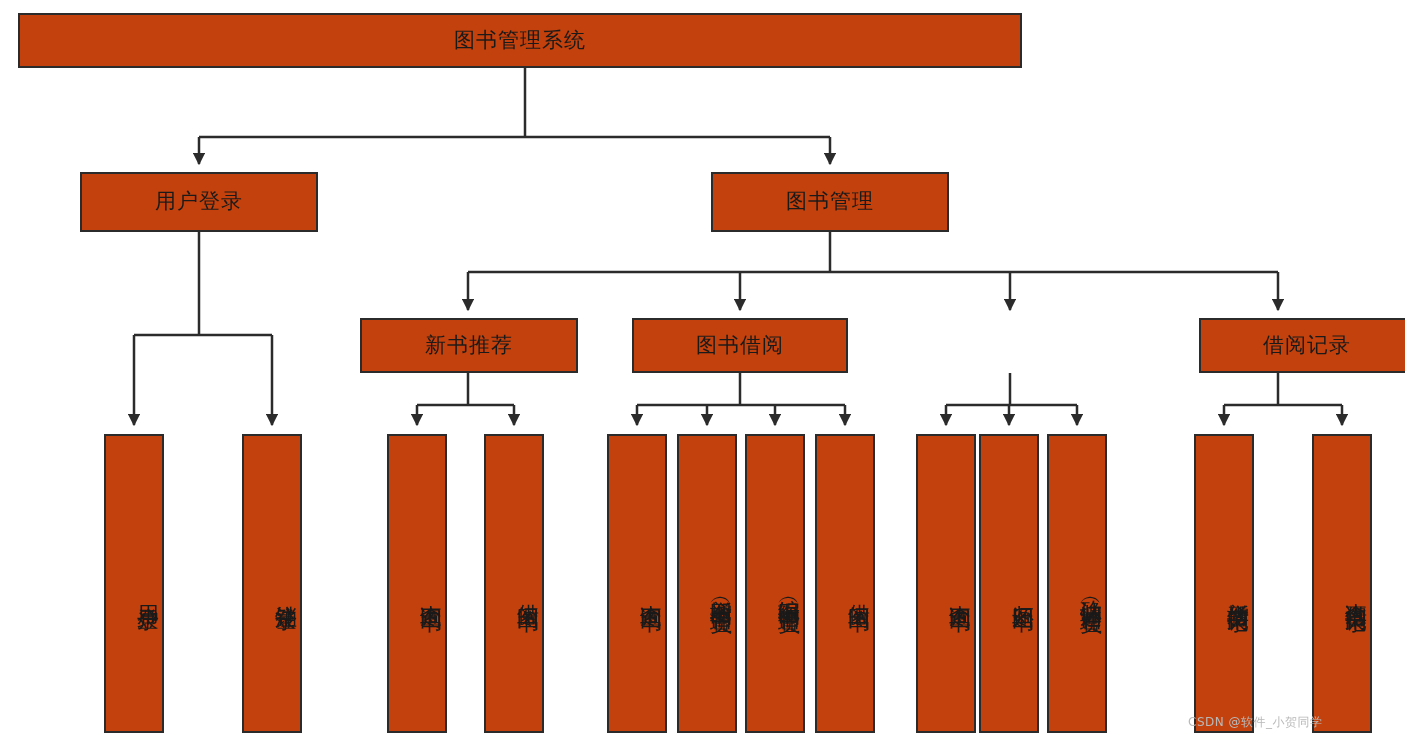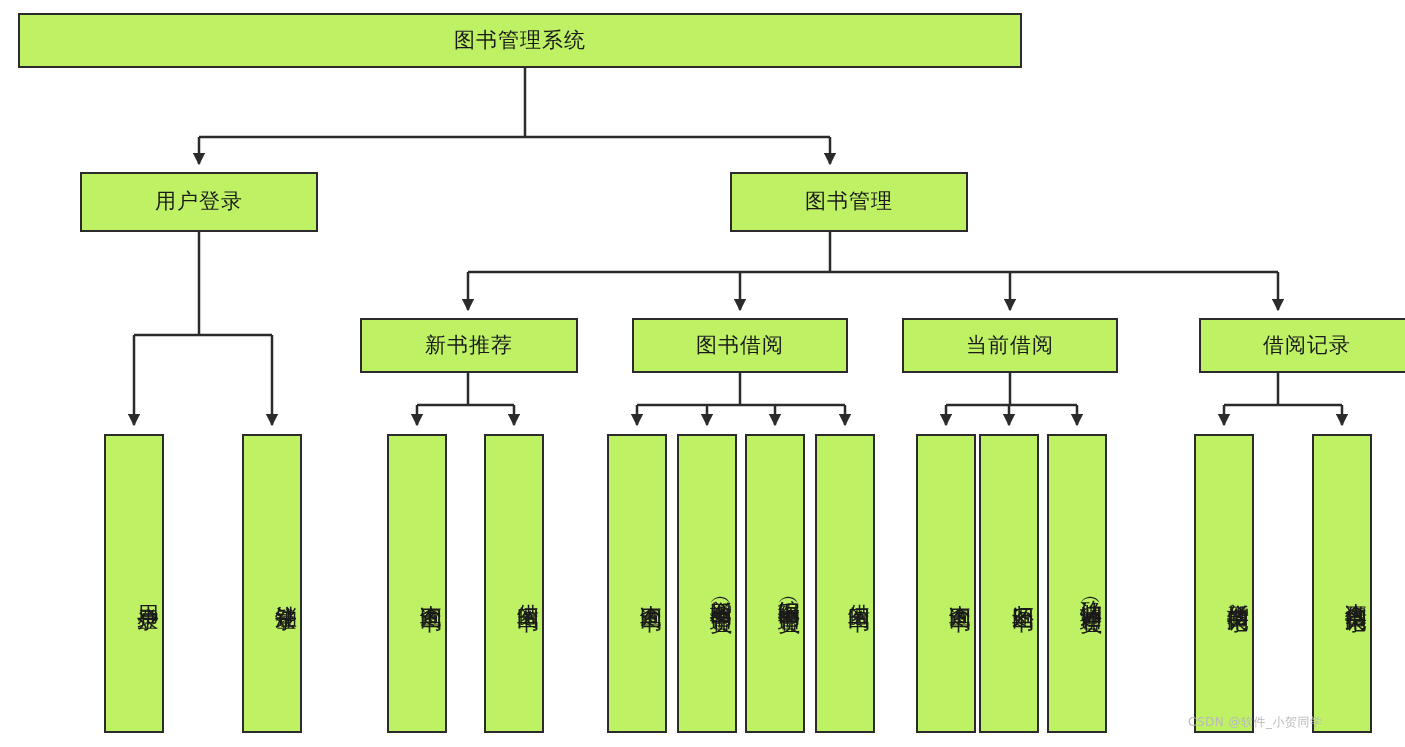--- a/index.html
+++ b/index.html
@@ -21,21 +21,21 @@
   svg.diagram-canvas {
     position: absolute;
     left: 0;
     top: 0;
     width: 1405px;
     height: 747px;
   }
   .node-box {
     position: absolute;
     box-sizing: border-box;
-    background: #bef264;
+    background: #c2410c;
     border: 2px solid #2b2b2b;
     display: flex;
     align-items: center;
     justify-content: center;
     color: #1a1a1a;
     text-align: center;
   }
   .node-box.horizontal {
     font-size: 21px;
     letter-spacing: 1px;
@@ -120,35 +120,32 @@
   </svg>
 
   <div class="node-box horizontal" style="left:18px; top:13px; width:1004px; height:55px;">
     <span class="node-label">图书管理系统</span>
   </div>
 
   <div class="node-box horizontal" style="left:80px; top:172px; width:238px; height:60px;">
     <span class="node-label">用户登录</span>
   </div>
 
-  <div class="node-box horizontal" style="left:711px; top:172px; width:238px; height:60px;margin-left:19px;">
+  <div class="node-box horizontal" style="left:711px; top:172px; width:238px; height:60px;">
     <span class="node-label">图书管理</span>
   </div>
 
   <div class="node-box horizontal" style="left:360px; top:318px; width:218px; height:55px;text-align:center;">
     <span class="node-label">新书推荐</span>
   </div>
 
   <div class="node-box horizontal" style="left:632px; top:318px; width:216px; height:55px;">
     <span class="node-label">图书借阅</span>
   </div>
 
-  <div class="node-box horizontal" style="left:902px; top:318px; width:216px; height:55px;">
-    <span class="node-label">当前借阅</span>
-  </div>
 
   <div class="node-box horizontal" style="left:1199px; top:318px; width:216px; height:55px;">
     <span class="node-label">借阅记录</span>
   </div>
 
   <div class="node-box vertical" style="left:104px; top:434px; width:60px; height:299px;">
     <span class="node-label">用户登录</span>
   </div>
 
   <div class="node-box vertical" style="left:242px; top:434px; width:60px; height:299px;">

